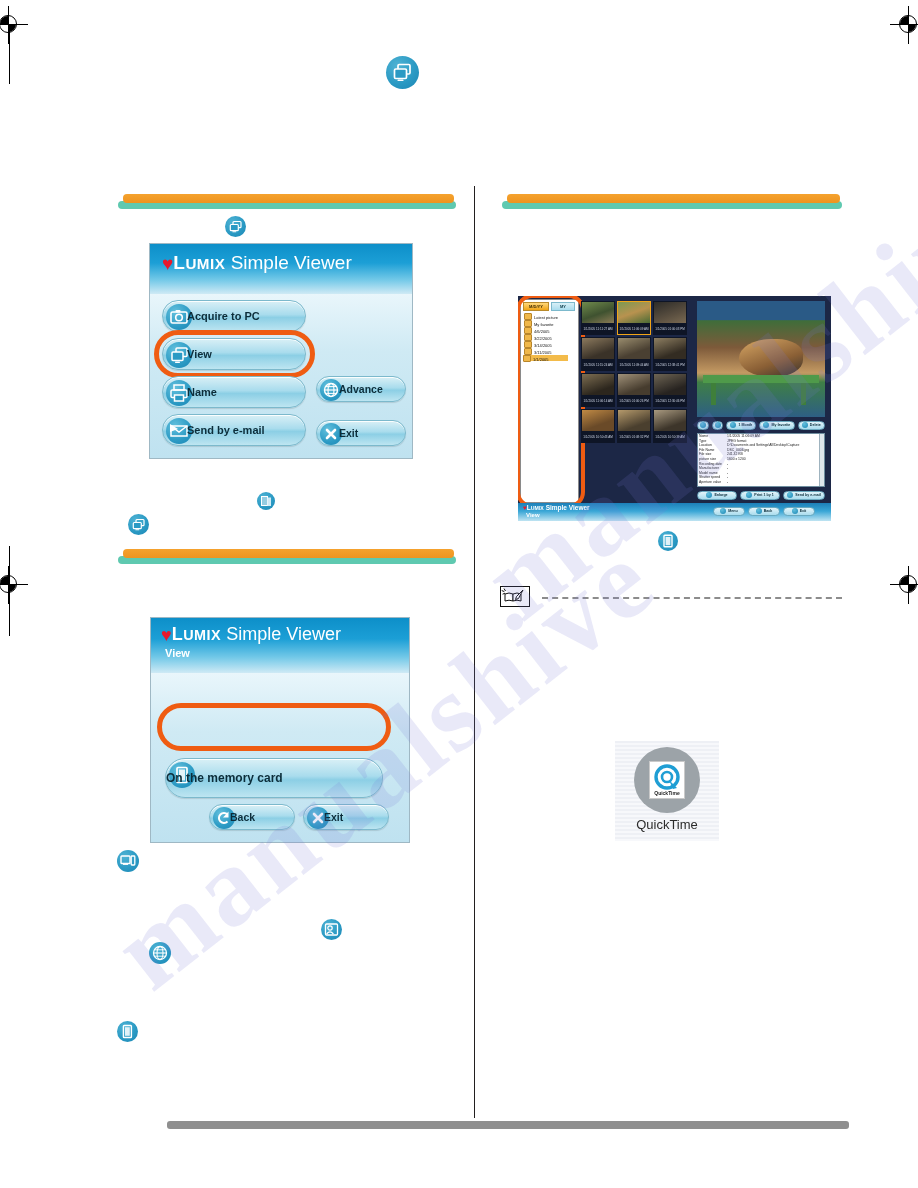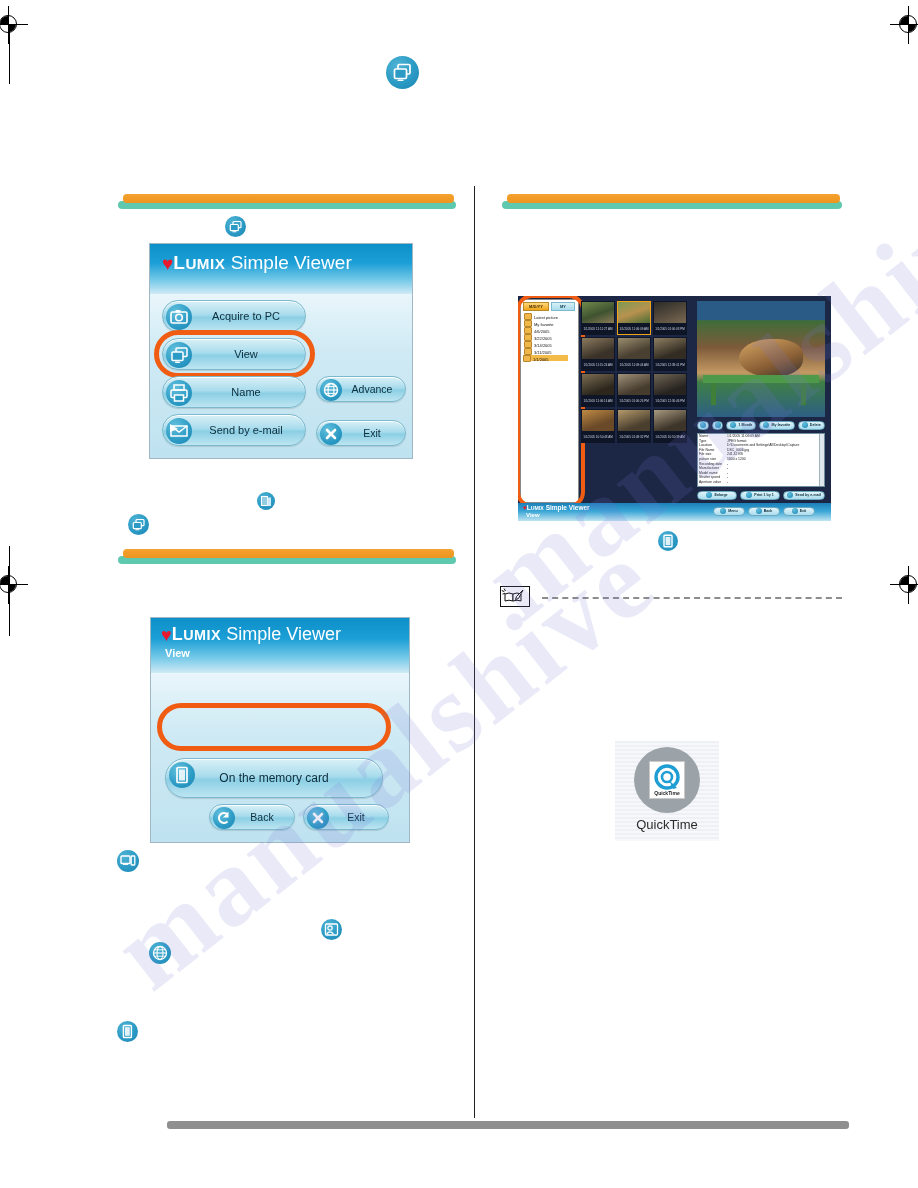--- a/index.html
+++ b/index.html
@@ -46,21 +46,21 @@
   .lmx .small{font-size:.80em;}
   .dlg-sub{position:absolute;color:#fff;font-weight:bold;}
   .dlg-body{position:absolute;left:0;right:0;bottom:0;
       background:linear-gradient(180deg,#e9f6fb 0%,#cfeaf4 35%,#bfe2f0 100%);}
 
   .btn{position:absolute;border-radius:20px;box-sizing:border-box;
       background:linear-gradient(180deg,#d9f0f6 0%,#a9dced 45%,#8ccfe5 55%,#bde5f1 100%);
       border:1px solid #7cb9cc;
       box-shadow:inset 0 1px 0 rgba(255,255,255,.9), 0 1px 1px rgba(0,0,0,.12);}
   .btn .lbl{position:absolute;left:0;right:0;top:50%;transform:translateY(-50%);
-      text-align:center;font-weight:normal;color:#0c2d3a;}
+      font-weight:bold;color:#0c2d3a;}
   .btn .bic{position:absolute;border-radius:50%;
       background:radial-gradient(circle at 35% 30%,#63c0dd 0%,#2b9ac4 60%,#1b86b4 100%);}
 
   .hilite{position:absolute;border:5px solid #ef5c12;border-radius:26px;box-sizing:border-box;}
 
   
   .app{position:absolute;background:#1c2746;overflow:hidden;}
   .app-sidebar{position:absolute;background:#ffffff;border:1px solid #8a8a8a;box-sizing:border-box;}
   .tabrow{position:absolute;left:2px;top:2px;right:2px;height:9px;}
   .tab{position:absolute;top:0;height:9px;border:1px solid #b98a2a;box-sizing:border-box;

